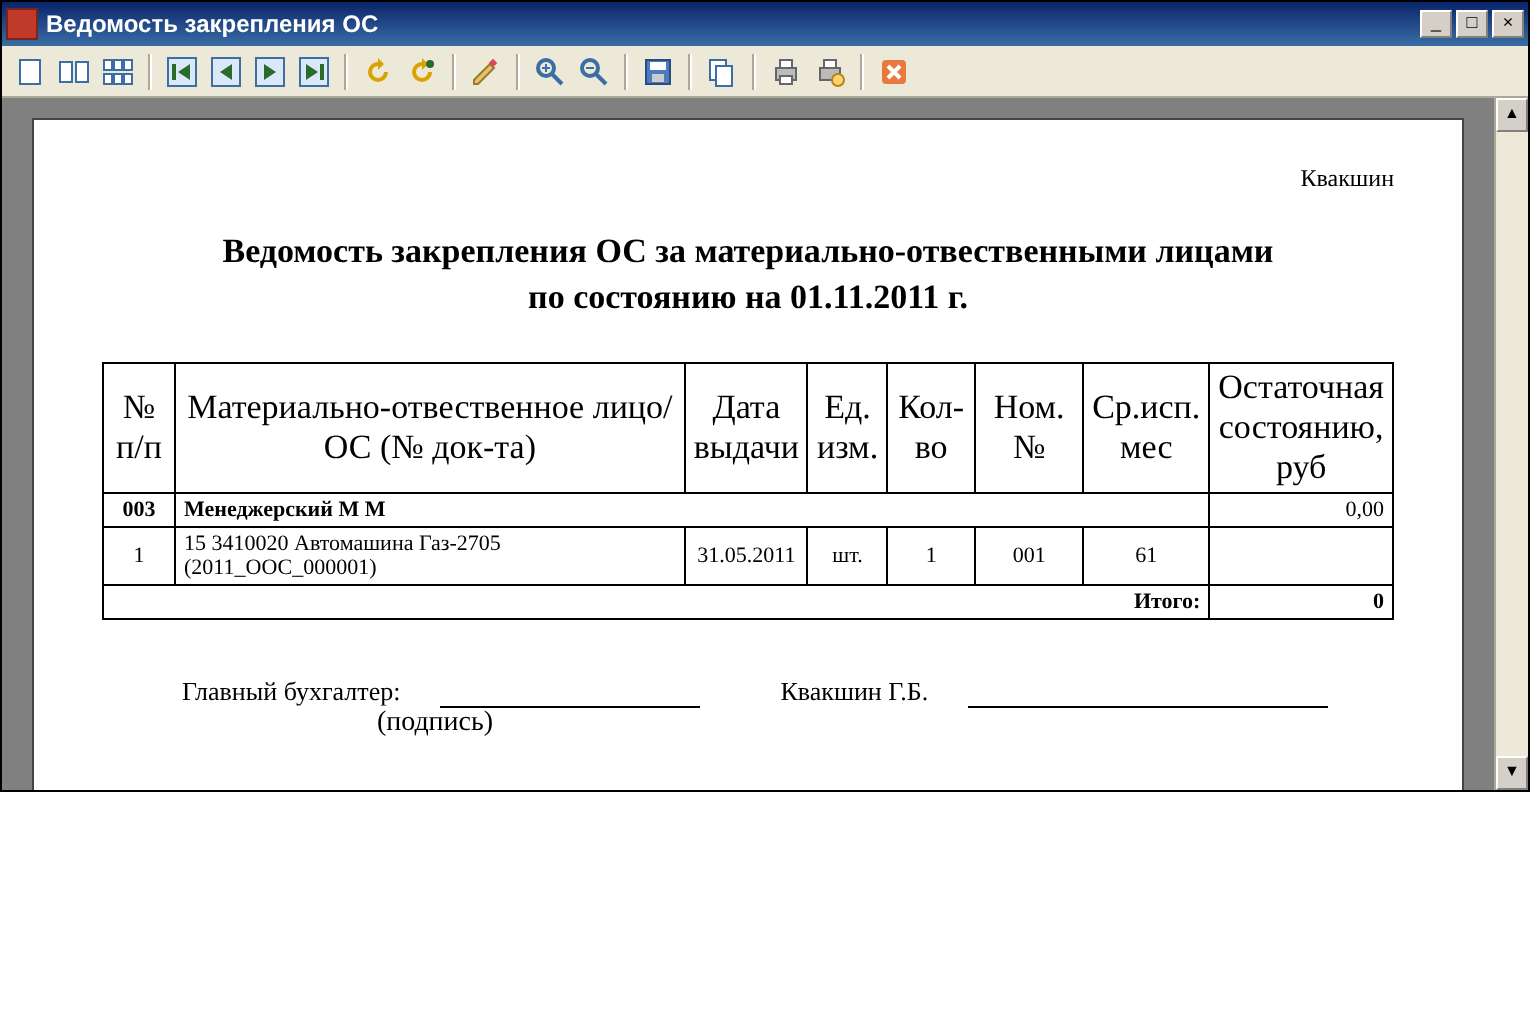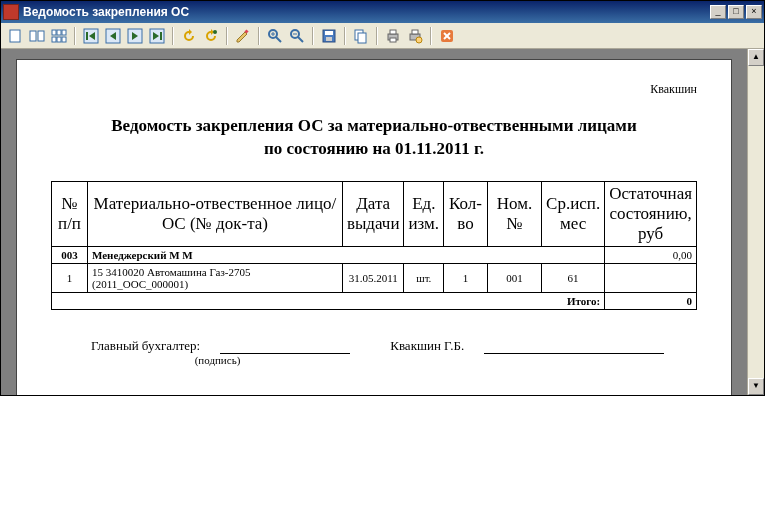--- a/index.html
+++ b/index.html
@@ -163,21 +163,21 @@
   .sign-label { white-space: nowrap; }
   .sign-line {
     display: inline-block;
     border-bottom: 1px solid #000;
     height: 14px;
   }
   .sign-line.short { width: 130px; }
   .sign-line.long  { width: 180px; margin-left: 20px; }
   .sign-name { padding: 0 4px 0 20px; }
   .sign-under {
-    font-size: 11px;
+    font-size: 14px;
     display: flex;
   }
   .sign-under .u1 { width: 253px; text-align: center; }
   .sign-under .u2 { width: 220px; text-align: center; }
 </style>
 </head>
 <body>
 
 <div class="window">
 

